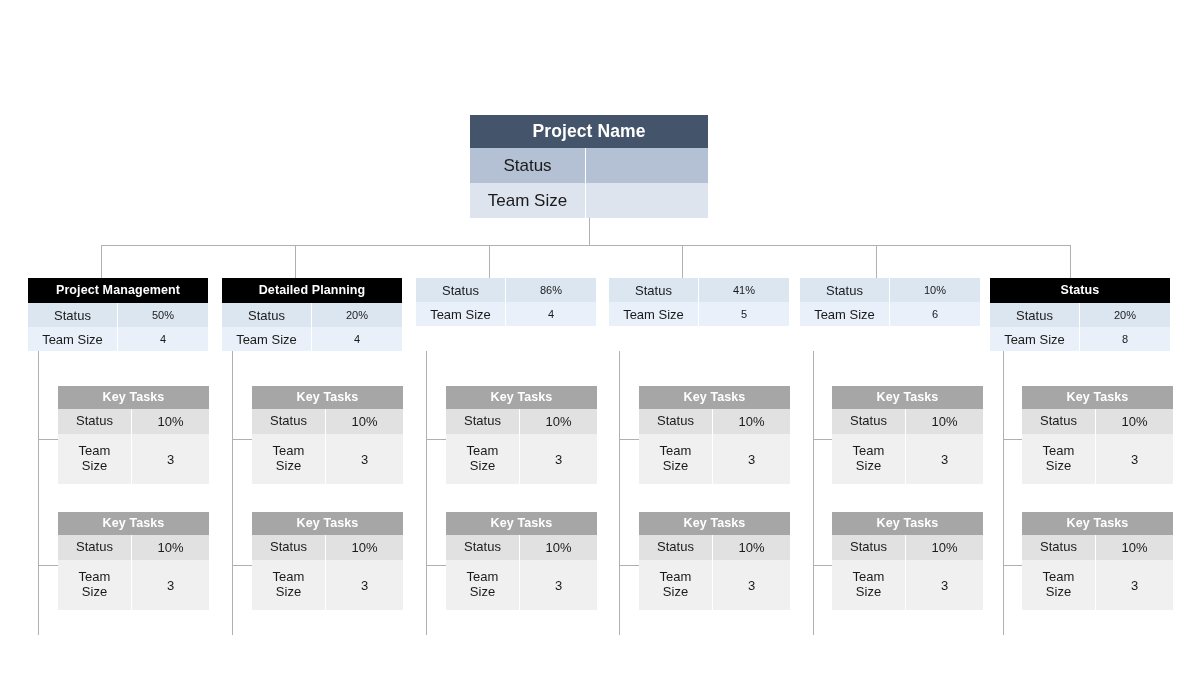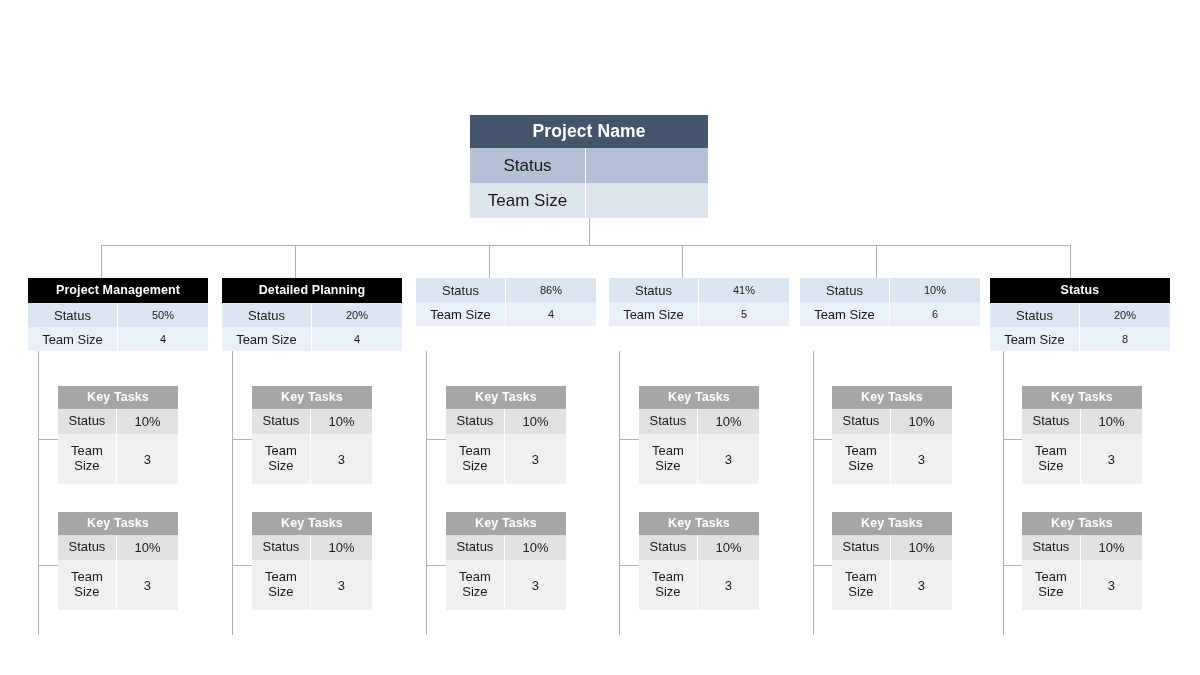--- a/index.html
+++ b/index.html
@@ -103,21 +103,21 @@
     font-size: 13px;
     border-right: 1.5px solid #ffffff;
   }
   .lvl2 .row .val {
     width: 90px;
     font-size: 11px;
   }
 
   
   .lvl3 {
-    width: 120px;
+    width: 151px;
   }
   .lvl3 .hdr {
     height: 23px;
     line-height: 23px;
     font-size: 12.5px;
     background: #A6A6A6;
   }
   .lvl3 .row.status { height: 25px; background: #E1E1E1; }
   .lvl3 .row.team   { height: 50px; background: #F0F0F0; }
   .lvl3 .row .lbl {

